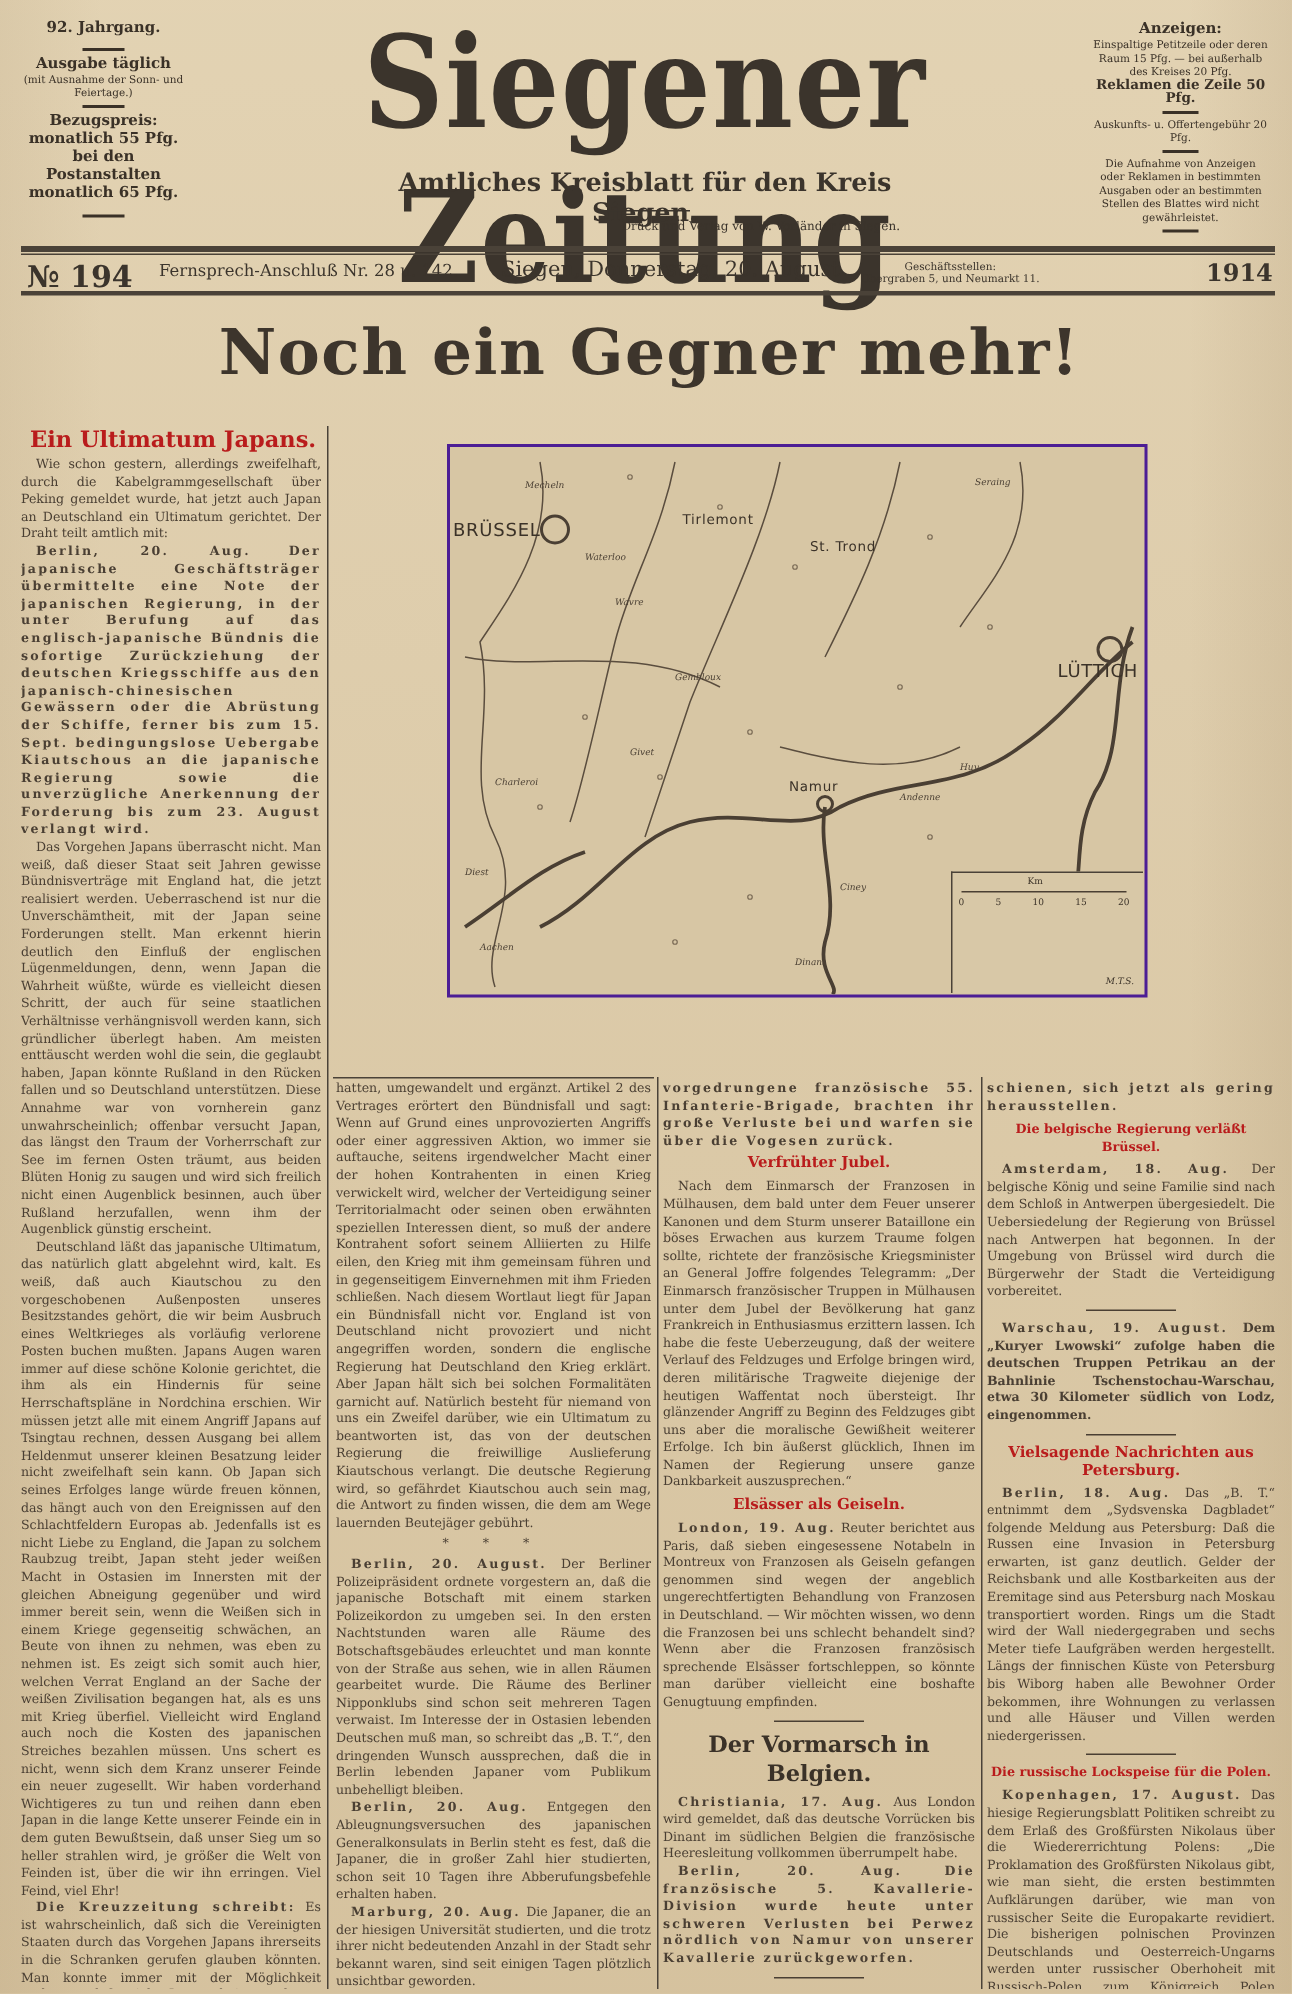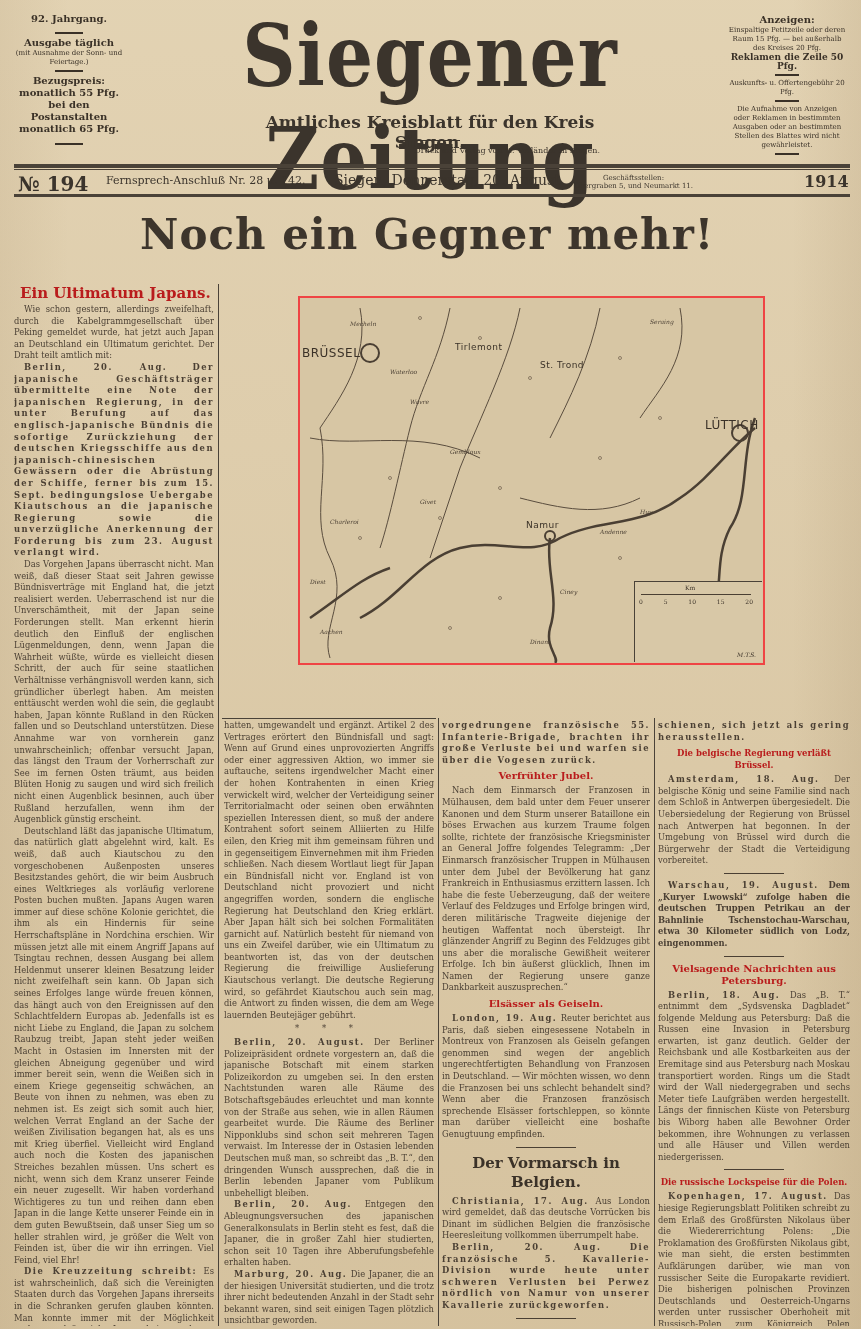--- a/index.html
+++ b/index.html
@@ -32,33 +32,33 @@
   .printer { left:260px; top:146px; width:340px; text-align:right; font-size:8px; color:#3b342c; }
   .rule-thick { left:14px; width:836px; height:4px; background:#4a4238; }
   .rule-thin { left:14px; width:836px; height:1px; background:#4a4238; }
   .dateline { left:14px; top:172px; width:836px; height:22px; font-size:11px; color:#3b342c; }
   .dateline span { position:absolute; top:2px; white-space:nowrap; }
   .dl-num { left:4px; font-size:20px; font-weight:bold; top:0 !important; }
   .dl-phone { left:92px; }
   .dl-place { left:320px; font-size:14px; top:0 !important; }
   .dl-office { left:560px; font-size:7px; text-align:center; line-height:8px; }
   .dl-year { left:790px; font-size:16px; font-weight:bold; top:0 !important; }
-  .headline { left:140px; top:210px; width:580px; text-align:left; font-size:42px; font-weight:bold; color:#3d352c; letter-spacing:1px; }
+  .headline { left:140px; top:210px; width:580px; text-align:right; font-size:42px; font-weight:bold; color:#3d352c; letter-spacing:1px; }
   
   .col { font-size:8.4px; line-height:11.6px; color:#4a3f33; text-align:justify; }
   .col p { margin:0 0 0 0; text-indent:10px; }
   .col .lead { font-weight:bold; letter-spacing:1.5px; }
   .col h3 { margin:4px 0 3px 0; text-align:center; font-size:10px; line-height:12px; font-weight:bold; color:#b91c1c; }
   .col h2 { margin:2px 0 4px 0; text-align:center; font-size:17px; line-height:19px; font-weight:bold; color:#3b3228; }
   .col .divider { width:60px; height:1px; background:#4a3f33; margin:6px auto; }
   .col .stars { text-align:center; letter-spacing:10px; margin:2px 0; }
   .vrule { width:1px; background:#4a4238; }
   .hrule { height:1px; background:#4a4238; }
   
-  .map { left:298px; top:296px; width:463px; height:365px; border:2px solid #ef4444; background:#d7c6a4; overflow:hidden; }
+  .map { left:298px; top:296px; width:463px; height:365px; border:2px solid #4c1d95; background:#d7c6a4; overflow:hidden; }
   .map svg { position:absolute; left:0; top:0; }
   .map .lbl { position:absolute; font-size:6px; color:#4a3f33; white-space:nowrap; font-style:italic; }
   .map .city { position:absolute; font-size:12px; color:#3b3228; font-family:"DejaVu Sans", sans-serif; letter-spacing:0.5px; }
   .scale-box { position:absolute; left:334px; top:283px; width:127px; height:80px; border-top:1px solid #4a4238; border-left:1px solid #4a4238; background:#d8c8a7; }
 </style>
 </head>
 <body>
 
 <div class="abs left-box">
   <div class="jahrgang">92. Jahrgang.</div>
@@ -149,21 +149,21 @@
         <circle cx="140" cy="220" r="1.5"></circle>
         <circle cx="90" cy="180" r="1.5"></circle>
       <circle cx="60" cy="240" r="1.5"></circle>
         <circle cx="320" cy="260" r="1.5"></circle>
         <circle cx="380" cy="300" r="1.5"></circle>
       <circle cx="200" cy="300" r="1.5"></circle>
         <circle cx="150" cy="330" r="1.5"></circle>
     </g>
   </svg>
   <span class="city" style="left:2px; top:48px;">BRÜSSEL</span>
-  <span class="city" style="left:405px; top:120px;text-align:center;">LÜTTICH</span>
+  <span class="city" style="left:405px; top:142px;text-align:center;">LÜTTICH</span>
   <span class="city" style="left:226px; top:222px; font-size:9px;">Namur</span>
   <span class="city" style="left:155px; top:44px; font-size:9px;">Tirlemont</span>
   <span class="city" style="left:240px; top:62px; font-size:9px;">St. Trond</span>
   <span class="lbl" style="left:50px; top:22px;">Mecheln</span>
   <span class="lbl" style="left:90px; top:70px;">Waterloo</span>
   <span class="lbl" style="left:110px; top:100px;">Wavre</span>
   <span class="lbl" style="left:150px; top:150px;">Gembloux</span>
   <span class="lbl" style="left:30px; top:220px;">Charleroi</span>
   <span class="lbl" style="left:340px; top:210px;">Huy</span>
   <span class="lbl" style="left:300px; top:230px;">Andenne</span>

